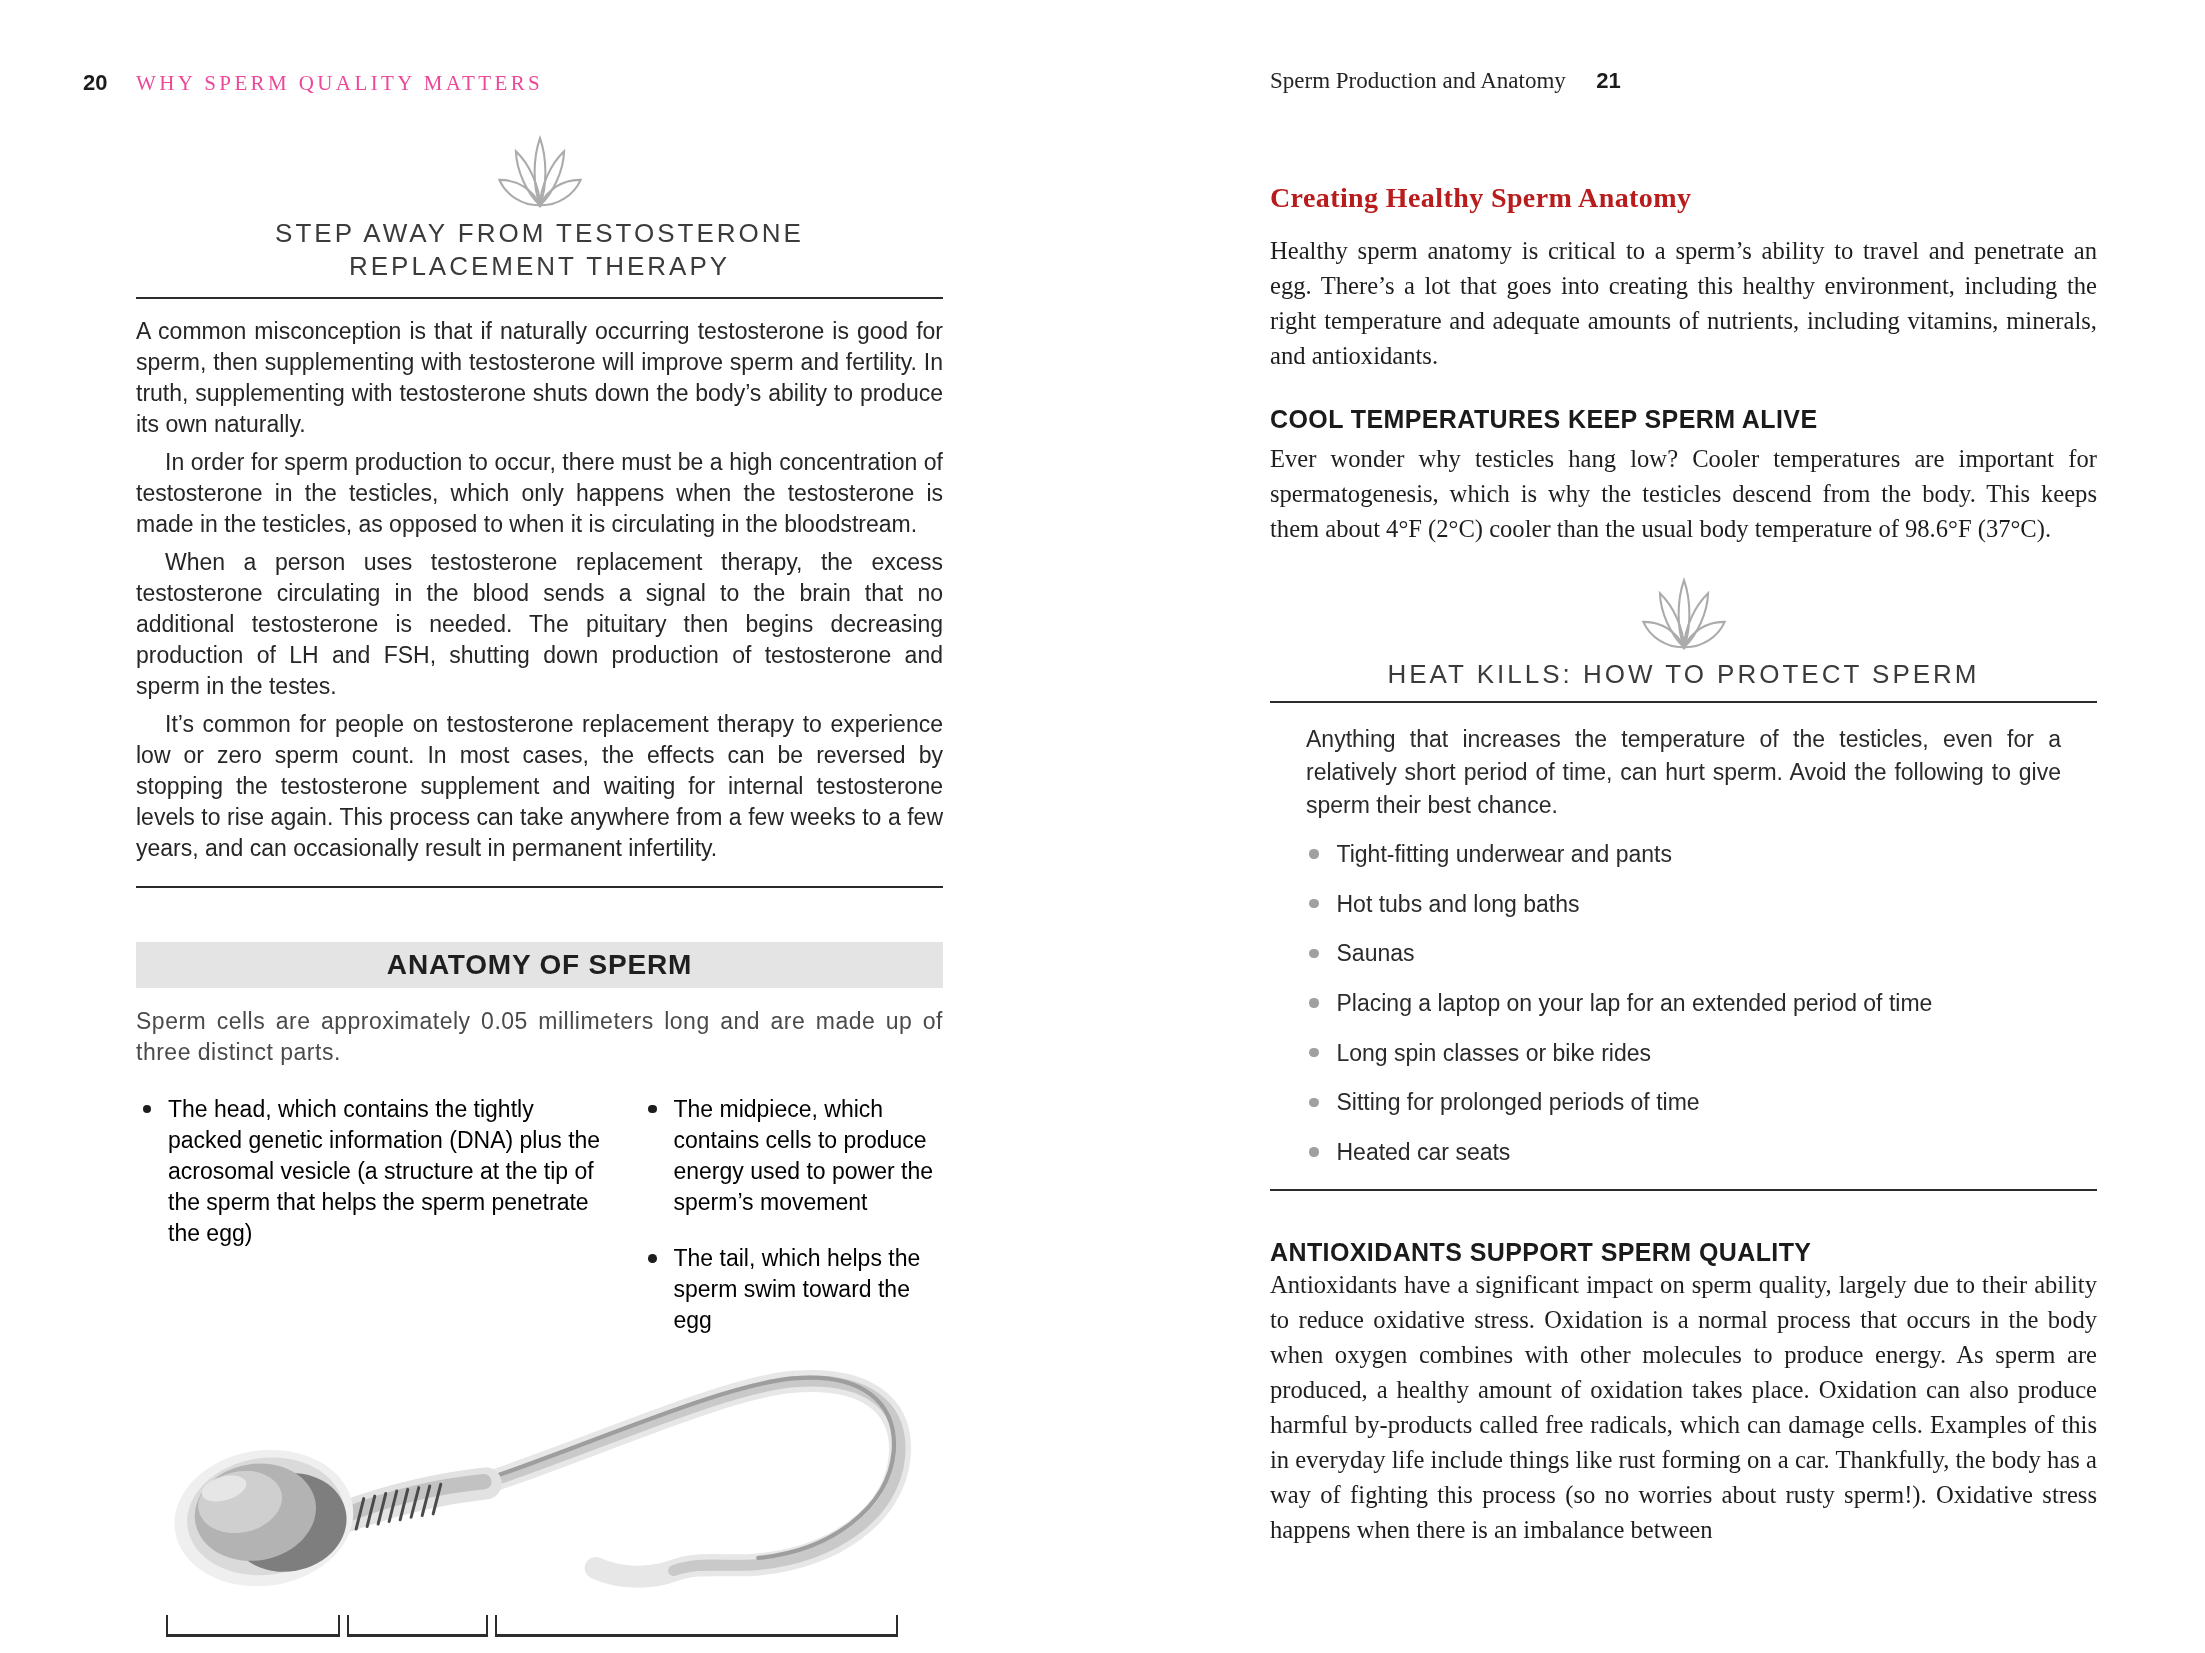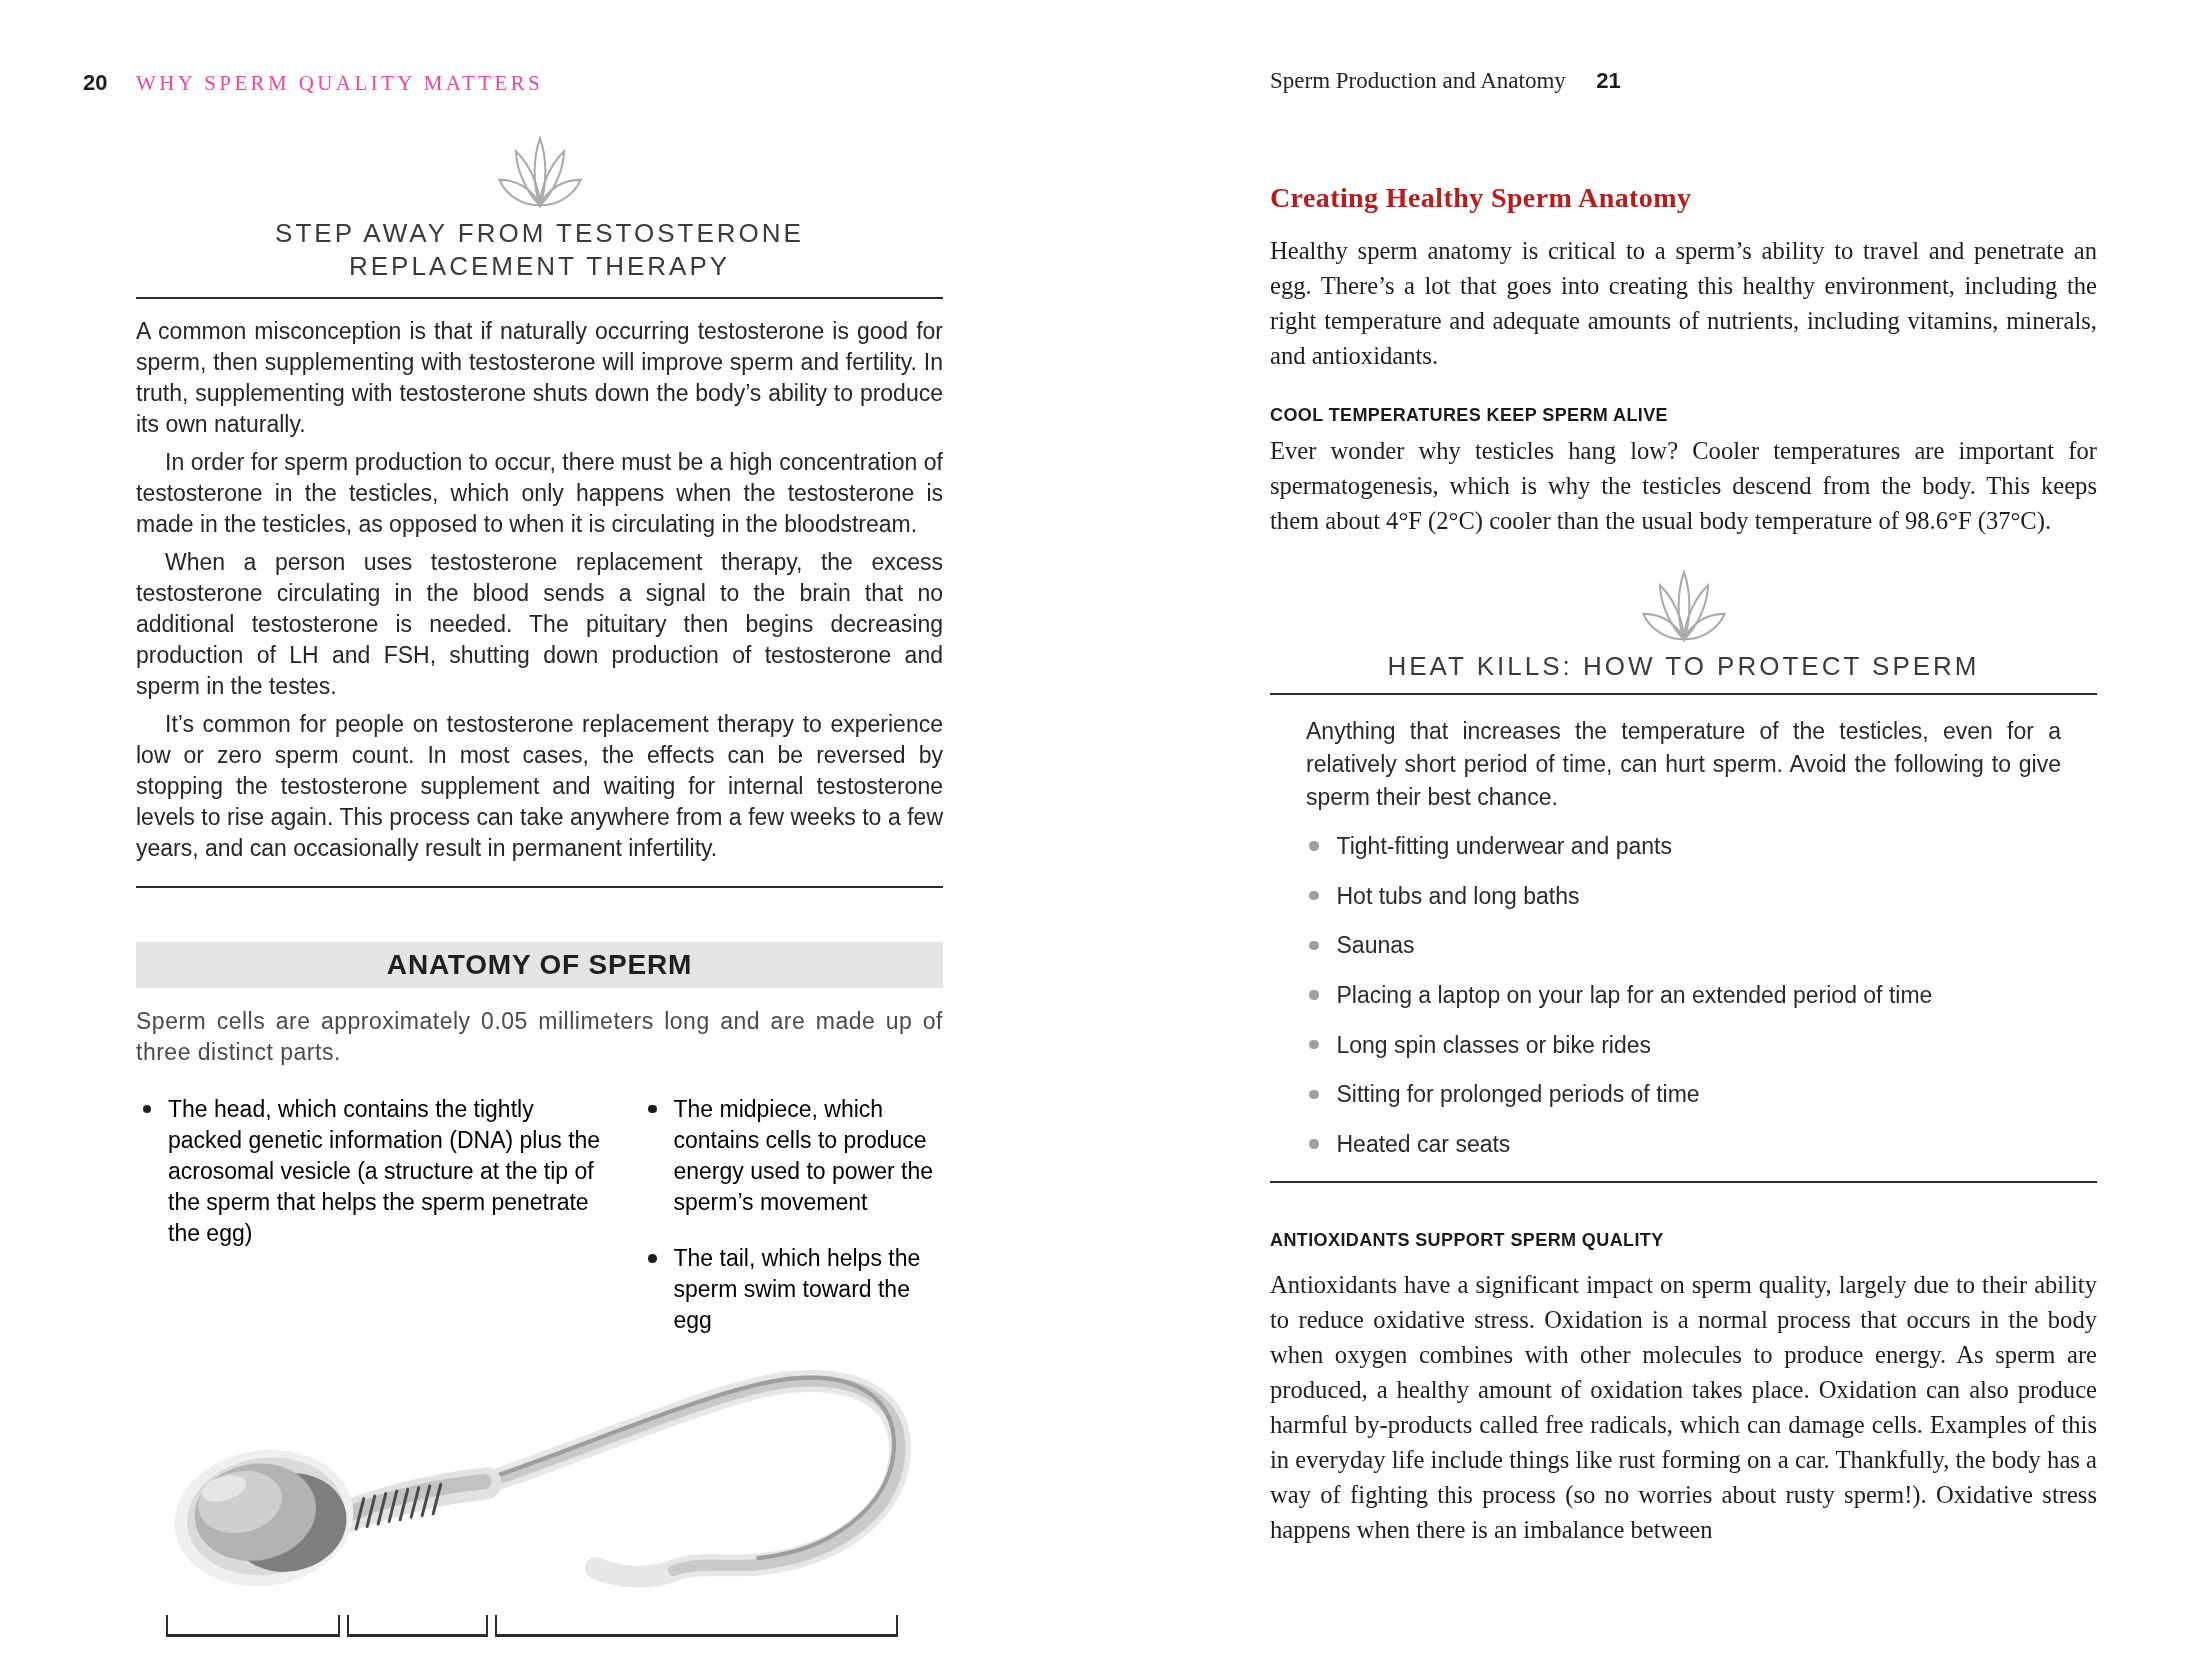--- a/index.html
+++ b/index.html
@@ -69,38 +69,38 @@
   .bg-mid{width:141px;}
   .bg-tail{width:403px;}
 
   
   .serifbody{font-family:"Liberation Serif",serif;font-size:24.6px;line-height:35px;color:#1e1e1e;text-align:justify;}
   #rp-heading{
     font-family:"Liberation Serif",serif;font-weight:700;font-size:28px;color:#b91c1c;
     margin-top:85px;letter-spacing:0.4px;
   }
   #rp-intro{margin-top:13.6px;}
-  .subhead{font-weight:700;font-size:18px;color:#1b1b1b;letter-spacing:0.4px;}
+  .subhead{font-weight:700;font-size:25px;color:#1b1b1b;letter-spacing:0.4px;}
   #cool-head{margin-top:32px;}
   #cool-body{margin-top:6.8px;}
   #page-right .lotus-wrap{margin-top:17px;}
   #heat-title{margin-top:6.8px;}
   #rule-heat-top{margin-top:10.2px;}
   #heat-intro{margin-top:20.4px;padding:0 36px;font-size:23px;line-height:33px;color:#2a2a2a;text-align:justify;}
   .heat-bullets{margin:17px 0 0 0;padding:0 0 0 36px;list-style:none;}
   .heat-bullets li{
     position:relative;padding-left:30.5px;font-size:23px;line-height:31px;color:#2a2a2a;margin:0 0 18.7px 0;
   }
   .heat-bullets li::before{
     content:"";position:absolute;left:3.4px;top:10.2px;width:9.3px;height:9.3px;border-radius:50%;
     background:#a0a0a0;
   }
   #rule-heat-bottom{margin-top:20.4px;}
   #antiox-head{margin-top:47px;}
-  #antiox-body{margin-top:16px;}
+  #antiox-body{margin-top:0;}
 </style>
 </head>
 <body>
 
 <div class="page" id="page-left">
 
   <div class="runhead-row">
     <span class="pn pn-left">20</span>
     <span class="rh-left">WHY SPERM QUALITY MATTERS</span>
   </div>

